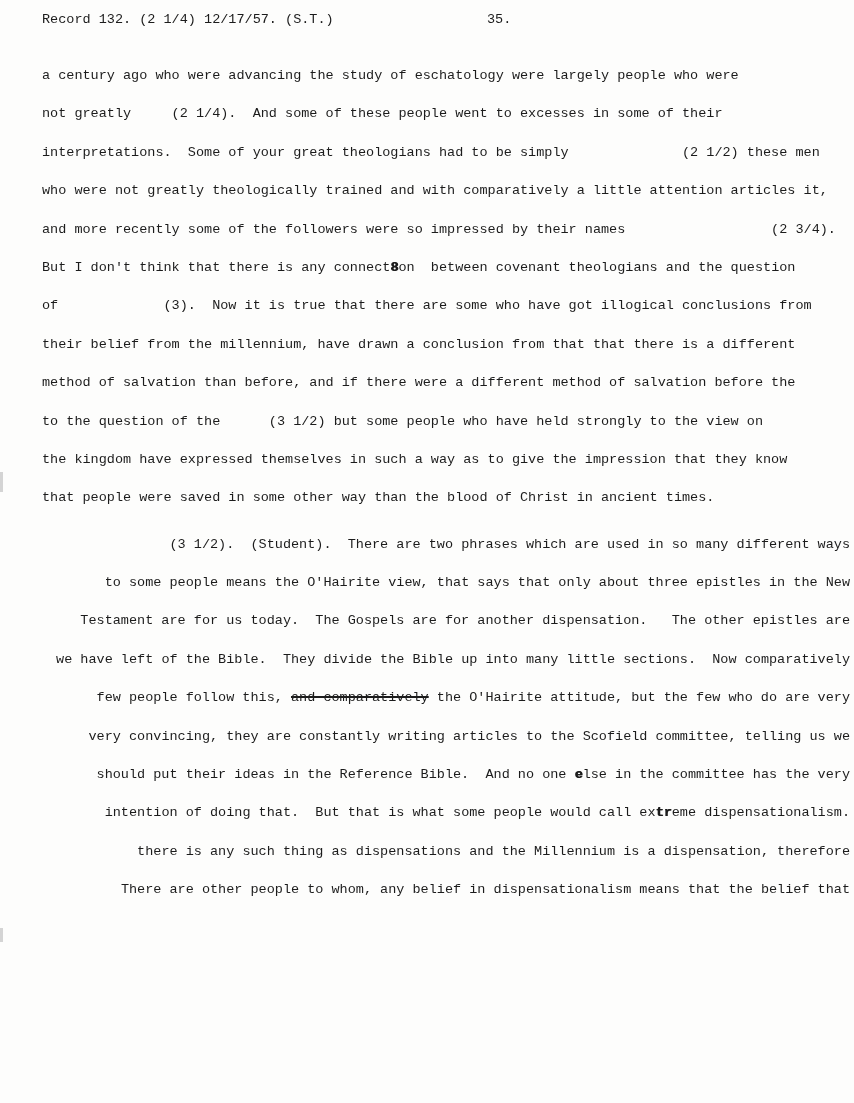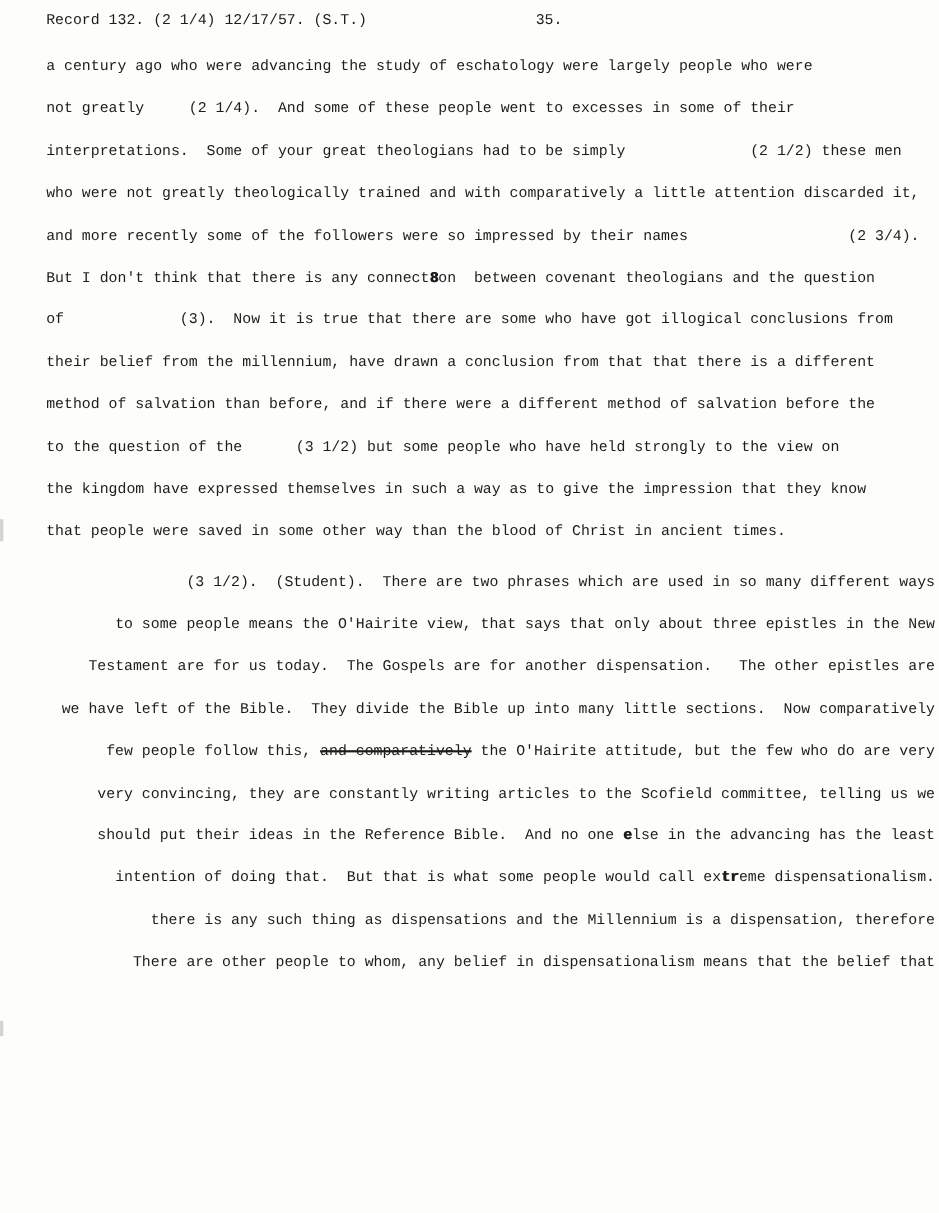--- a/index.html
+++ b/index.html
@@ -9,21 +9,21 @@
     height: 1103px;
     background: #fdfdfc;
     overflow: hidden;
     font-family: "Liberation Mono", "DejaVu Sans Mono", monospace;
     font-size: 13.5px;
     color: #1c1c1c;
   }
   .header { position: absolute; top: 12px; left: 0; width: 100%; height: 24px; }
   .record-line { position: absolute; left: 42px; top: 0; white-space: pre; }
   .page-number { position: absolute; left: 487px; top: 0; white-space: pre; }
-  .doc-body { position: absolute; top: 43px; left: 42px; right: 4px; }
+  .doc-body { position: absolute; top: 57px; left: 42px; right: 4px; }
   .paragraph { margin: 0; }
   .paragraph.indent-follow { margin-top: 8px; text-align: right; }
   .line {
     white-space: pre;
     height: 38.4px;
     line-height: 38.4px;
     letter-spacing: 0;
   }
   .strike { text-decoration: line-through; text-decoration-thickness: 2px; }
   .over { font-weight: bold; text-shadow: 0.7px 0 0 currentColor; }
@@ -40,38 +40,38 @@
   <div class="header">
     <span class="record-line">Record 132. (2 1/4) 12/17/57. (S.T.)</span>
     <span class="page-number">35.</span>
   </div>
 
   <div class="doc-body">
       <div class="paragraph">
         <div class="line"><span>a century ago who were advancing the study of eschatology were largely people who were</span></div>
         <div class="line"><span>not greatly     (2 1/4).  And some of these people went to excesses in some of their</span></div>
         <div class="line"><span>interpretations.  Some of your great theologians had to be simply              (2 1/2) these men</span></div>
-        <div class="line"><span>who were not greatly theologically trained and with comparatively a little attention discarded it,</span></div>
+        <div class="line"><span>who were not greatly theologically trained and with comparatively a little attention articles it,</span></div>
         <div class="line"><span>and more recently some of the followers were so impressed by their names                  (2 3/4).</span></div>
         <div class="line"><span>But I don't think that there is any connect</span><span class="over">8</span><span>on  between covenant theologians and the question</span></div>
         <div class="line"><span>of             (3).  Now it is true that there are some who have got illogical conclusions from</span></div>
         <div class="line"><span>their belief from the millennium, have drawn a conclusion from that that there is a different</span></div>
         <div class="line"><span>method of salvation than before, and if there were a different method of salvation before the</span></div>
         <div class="line"><span>to the question of the      (3 1/2) but some people who have held strongly to the view on</span></div>
         <div class="line"><span>the kingdom have expressed themselves in such a way as to give the impression that they know</span></div>
         <div class="line"><span>that people were saved in some other way than the blood of Christ in ancient times.</span></div>
       </div>
       <div class="paragraph indent-follow">
         <div class="line"><span>    (3 1/2).  (Student).  There are two phrases which are used in so many different ways</span></div>
         <div class="line"><span>to some people means the O'Hairite view, that says that only about three epistles in the New</span></div>
         <div class="line"><span>Testament are for us today.  The Gospels are for another dispensation.   The other epistles are</span></div>
         <div class="line"><span>we have left of the Bible.  They divide the Bible up into many little sections.  Now comparatively</span></div>
         <div class="line"><span>few people follow this, </span><span class="strike">and comparatively</span><span> the O'Hairite attitude, but the few who do are very</span></div>
         <div class="line"><span>very convincing, they are constantly writing articles to the Scofield committee, telling us we</span></div>
-        <div class="line"><span>should put their ideas in the Reference Bible.  And no one </span><span class="over">e</span><span>lse in the advancing has the least</span></div>
+        <div class="line"><span>should put their ideas in the Reference Bible.  And no one </span><span class="over">e</span><span>lse in the committee has the very</span></div>
         <div class="line"><span>intention of doing that.  But that is what some people would call ex</span><span class="over">tr</span><span>eme dispensationalism.</span></div>
         <div class="line"><span>there is any such thing as dispensations and the Millennium is a dispensation, therefore</span></div>
         <div class="line"><span>There are other people to whom, any belief in dispensationalism means that the belief that</span></div>
       </div>
     </div>
 
   <div class="scan-artifact a1"></div>
   <div class="scan-artifact a2"></div>
 </div>
 

